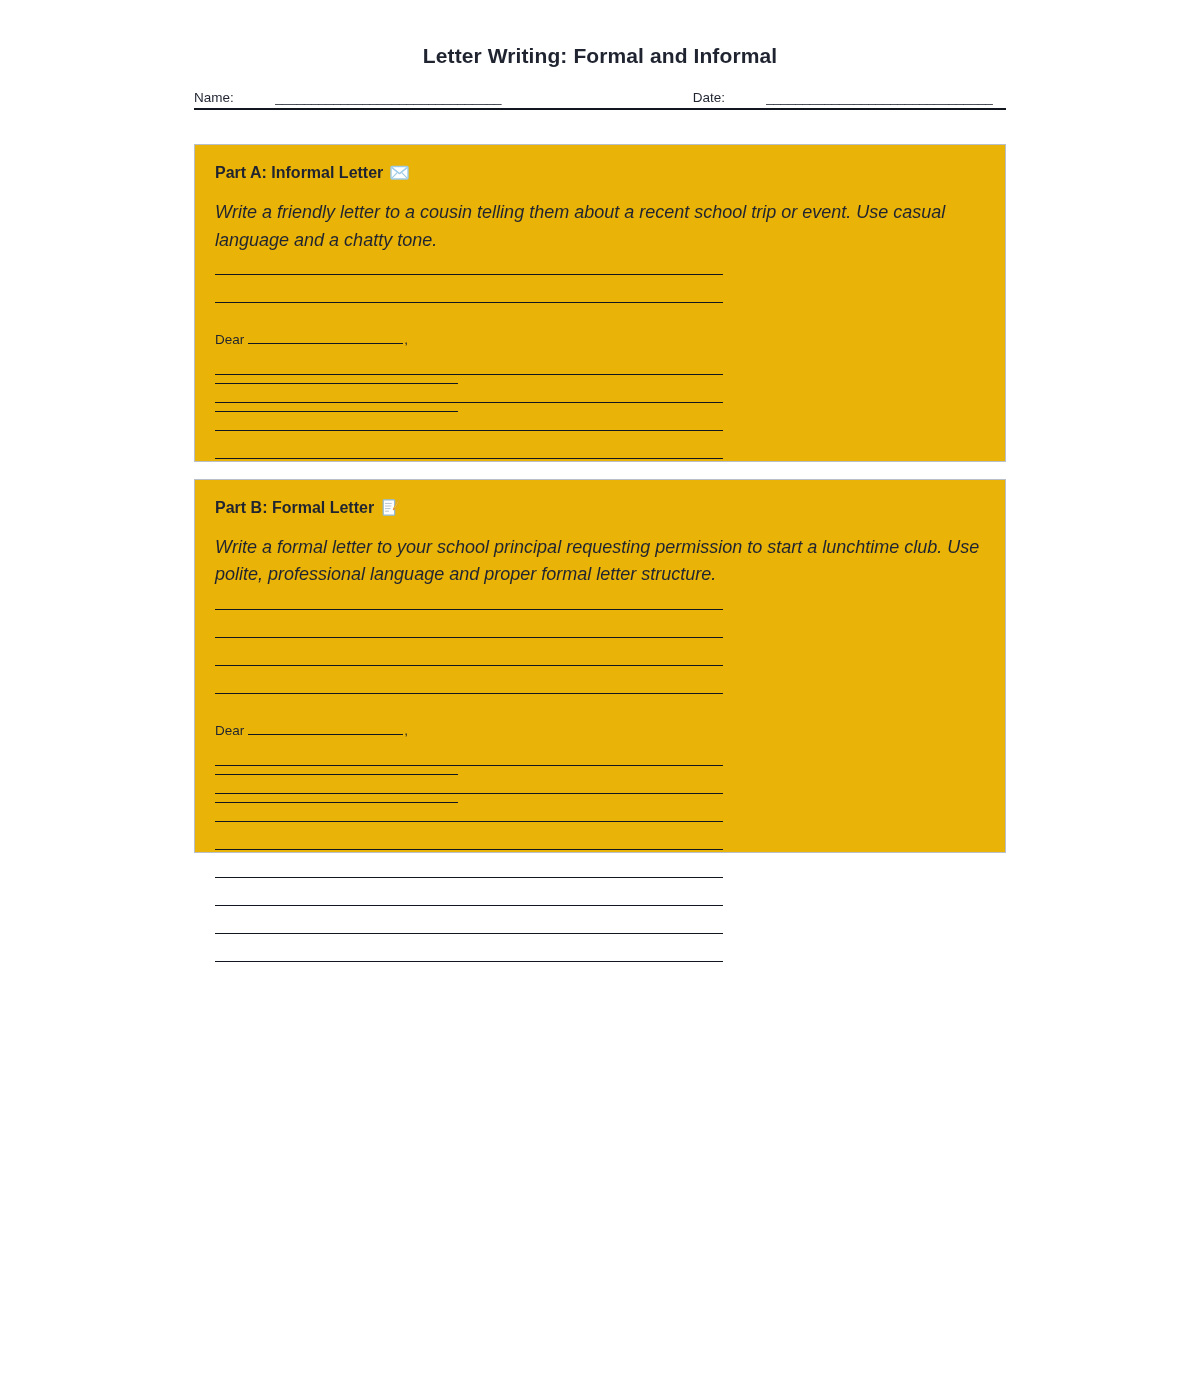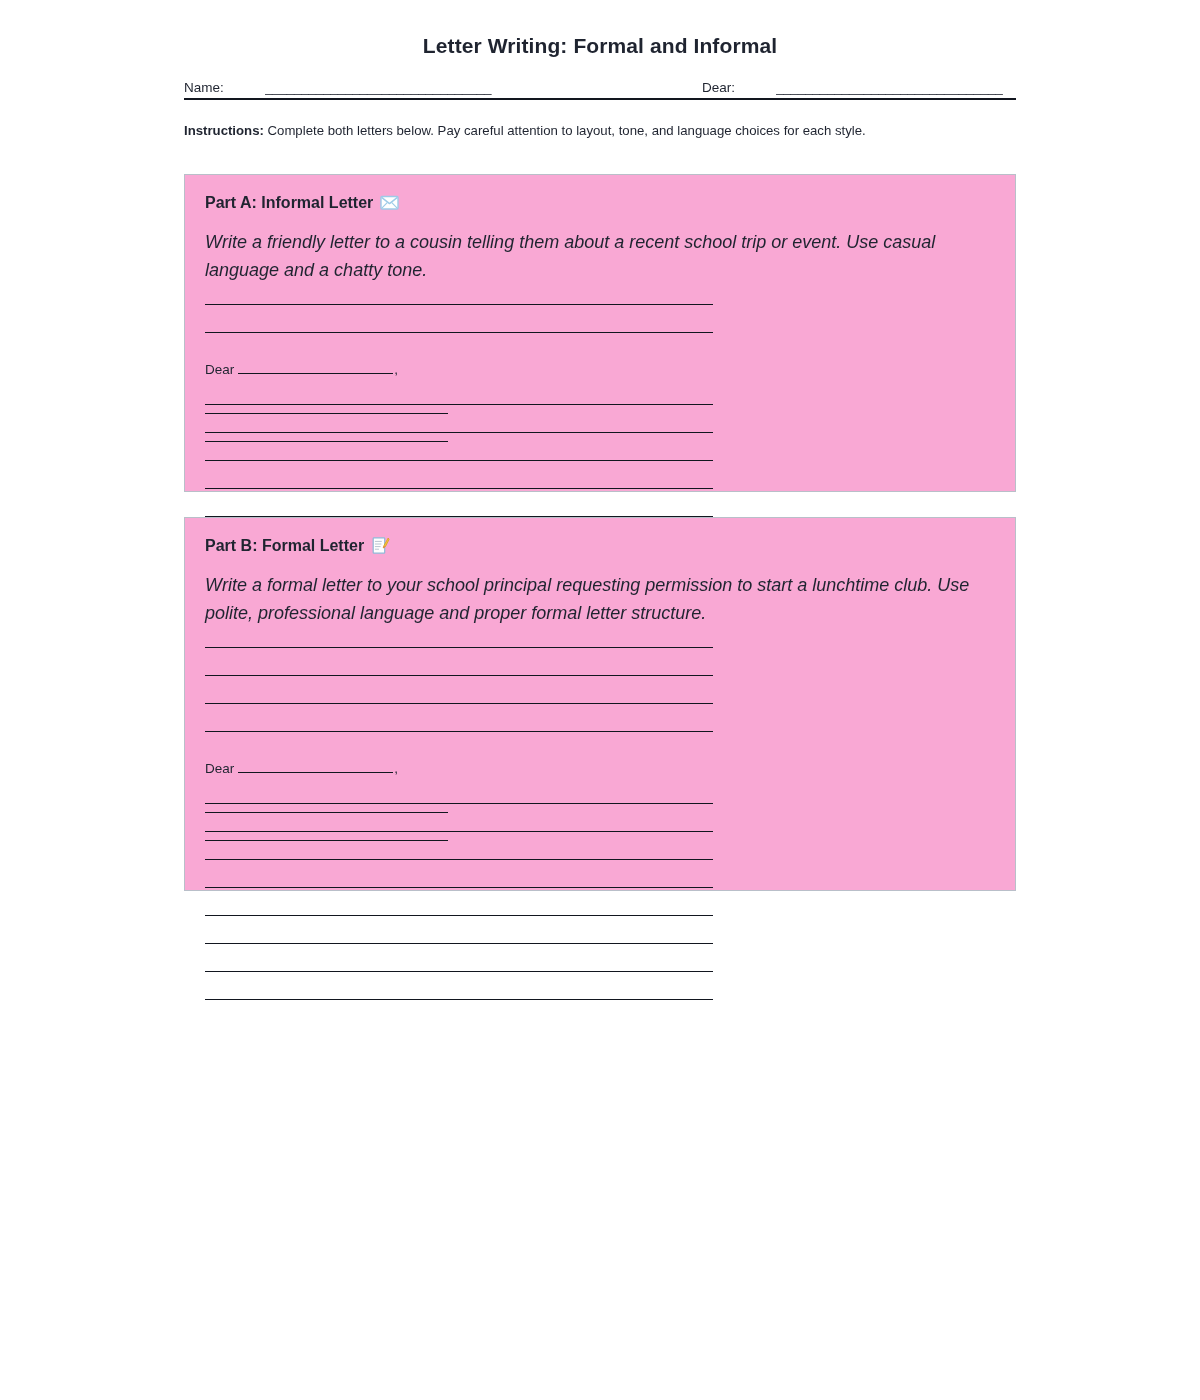--- a/index.html
+++ b/index.html
@@ -12,21 +12,21 @@
     height: 1400px;
     font-family: "Liberation Sans", sans-serif;
     color: #1f2430;
     -webkit-font-smoothing: antialiased;
   }
   .page {
     width: 1200px;
     height: 1400px;
     position: relative;
     box-sizing: border-box;
-    padding: 0;
+    padding: 10px;
   }
   .worksheet-title {
     text-align: center;
     font-size: 21px;
     font-weight: bold;
     color: #1f2430;
     letter-spacing: 0.1px;
     padding-top: 34px;
     margin: 0;
   }
@@ -72,24 +72,24 @@
   }
   .instructions-label {
     font-weight: bold;
   }
 
   .section {
     margin: 0 184px 0 184px;
     border: 1px solid #b9bfc9;
     box-sizing: border-box;
     padding: 18px 20px 22px 20px;
-    background: #f9a8d4;
+    background: #eab308;
   }
   .section-a { margin-top: 34px; }
-  .section-b { margin-top: 25px; }
+  .section-b { margin-top: 17px; }
 
   .section-heading {
     font-size: 16px;
     font-weight: bold;
     color: #1f2430;
     margin: 0 0 0 0;
     display: flex;
     align-items: center;
     gap: 7px;
     line-height: 1.2;
@@ -150,30 +150,27 @@
 <div class="page">
 
   <h1 class="worksheet-title">Letter Writing: Formal and Informal</h1>
 
   <div class="namedate-row">
     <div class="field">
       <span class="field-label">Name:</span>
       <span class="field-fill name-fill">_______________________________</span>
     </div>
     <div class="field">
-      <span class="field-label">Dear:</span>
+      <span class="field-label">Date:</span>
       <span class="field-fill date-fill">_______________________________</span>
     </div>
   </div>
 
   <hr class="header-rule">
 
-  <p class="instructions">
-    <span class="instructions-label">Instructions:</span><span> Complete both letters below. Pay careful attention to layout, tone, and language choices for each style.</span>
-  </p>
 
   <div class="section section-a">
     <div class="section-heading">
       <span>Part A: Informal Letter</span>
       <span class="section-icon">
         <svg width="19" height="15" viewBox="0 0 19 15" aria-hidden="true">
           <rect x="1" y="1.5" width="17" height="12.5" rx="1" fill="#ffffff" stroke="#9ecbe8" stroke-width="1.4"></rect>
           <path d="M1.6 2.4 L9.5 8.6 L17.4 2.4" fill="none" stroke="#9ecbe8" stroke-width="1.4" stroke-linejoin="round"></path>
           <path d="M1.6 13.3 L7.2 7.6 M17.4 13.3 L11.8 7.6" fill="none" stroke="#9ecbe8" stroke-width="1.2"></path>
         </svg>

